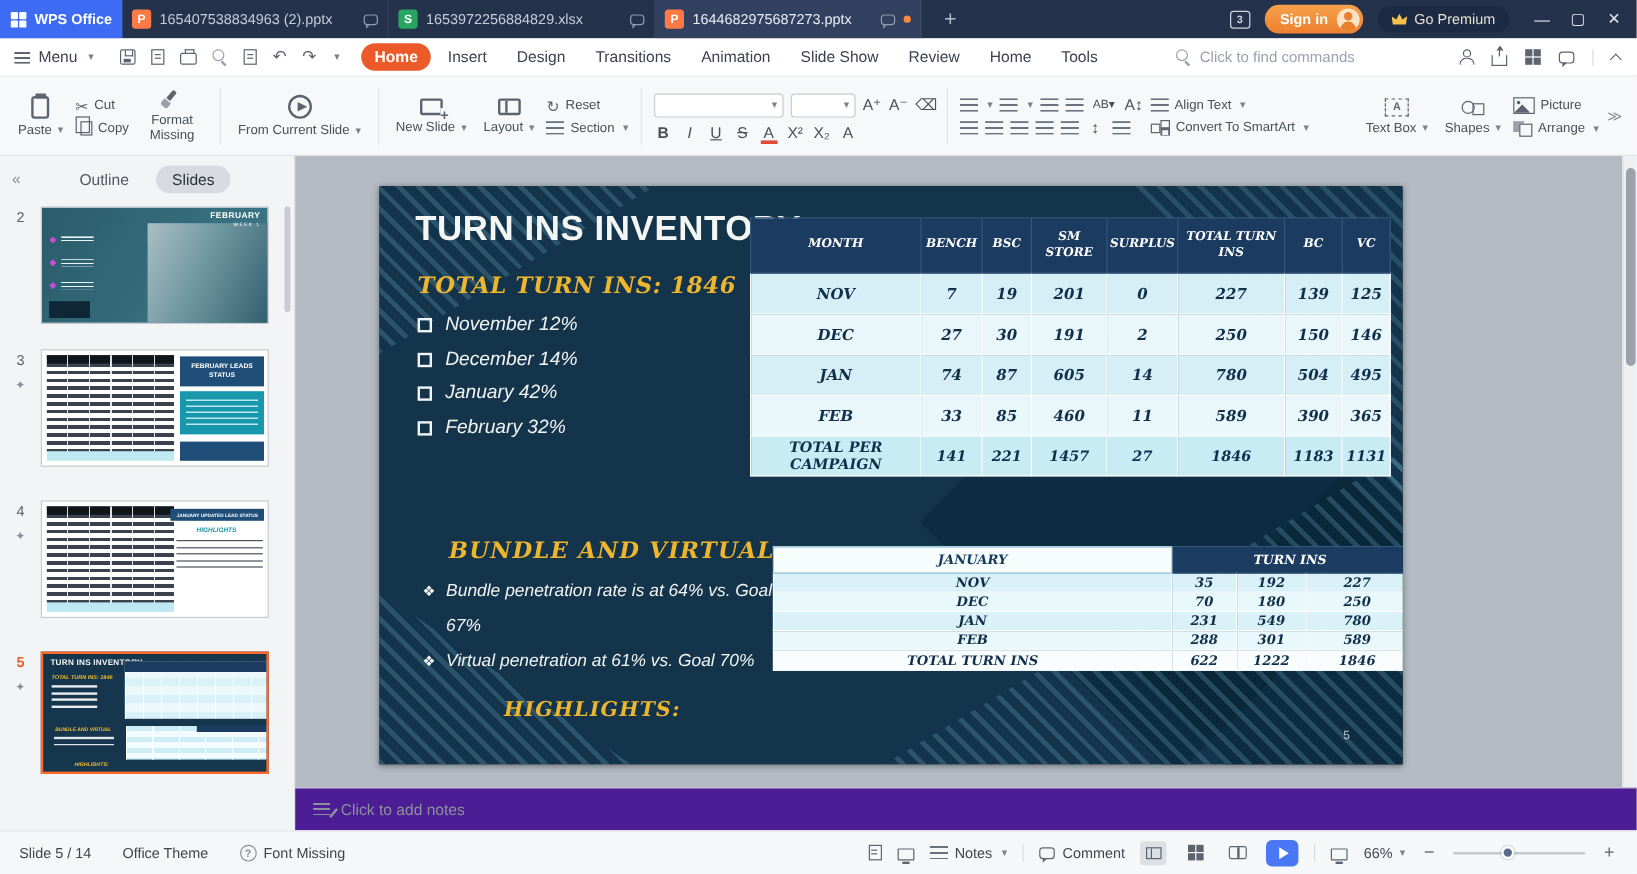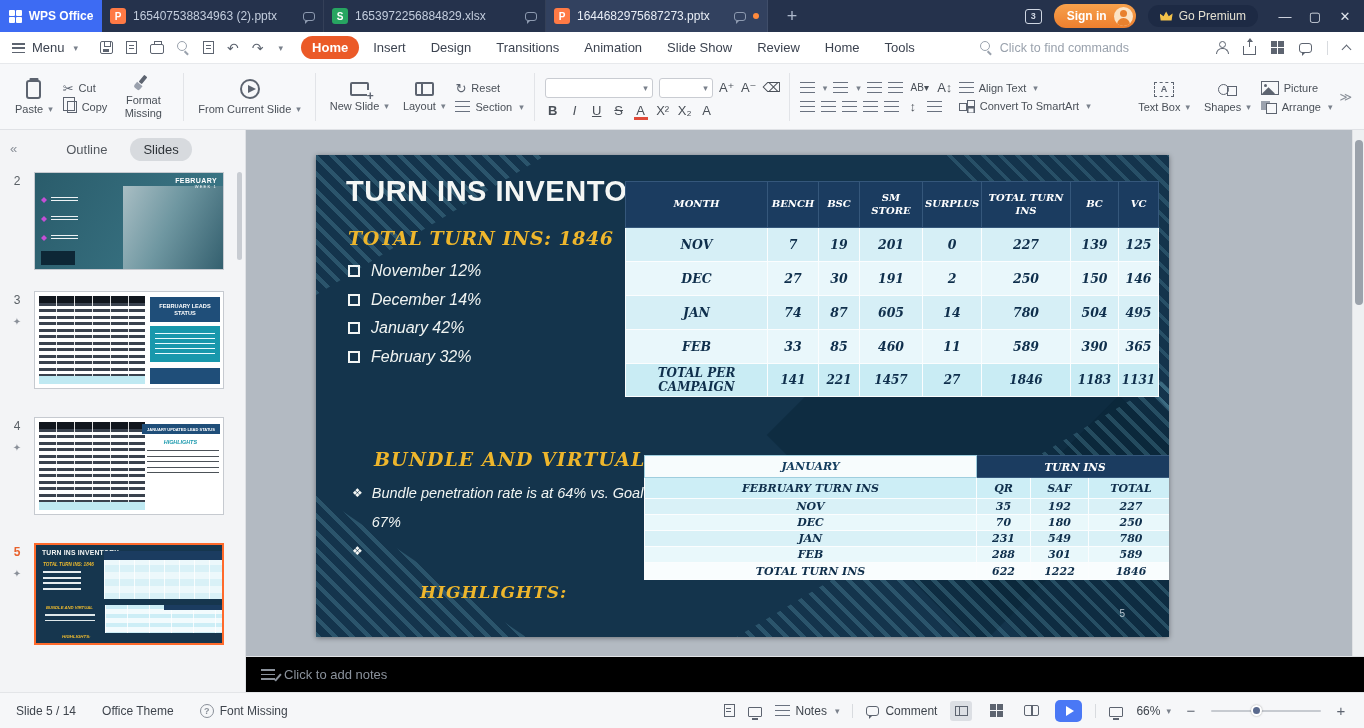--- a/index.html
+++ b/index.html
@@ -206,21 +206,21 @@
   .t2 th{font-style:italic;font-family:"DejaVu Serif",serif;}
   .t2 .h-jan{background:#f7fcfd;color:#133c5e;font-size:11px;font-weight:bold;border:1px solid #9fcede;height:22px;}
   .t2 .h-tin{background:#1b3c60;color:#fff;font-size:10.5px;font-weight:bold;border:1px solid #35577b;height:22px;}
   .t2 .sub th{background:#cdeef6;color:#0f2f4c;font-size:11px;height:21px;border:1px solid #fbfdfe;}
   .t2 td{font-size:11px;height:16px;border:1px solid #fbfdfe;color:#0f2f4c;text-align:center;font-weight:bold;font-style:italic;font-family:"DejaVu Serif",serif;padding:0;}
   .t2 tbody tr:nth-child(odd) td{background:#d9f1f7;}
   .t2 tbody tr:nth-child(even) td{background:#e9f8fb;}
   .t2 tbody tr:last-child td{background:#f9fdfe;font-weight:800;height:17px;}
 
   
-  .notesbar{position:absolute;left:246px;top:656px;width:1118px;height:36px;background:#000000;border-top:1px solid #e0e2e5;display:flex;align-items:center;gap:9px;padding-left:15px;color:#8b929c;font-size:13px;}
+  .notesbar{position:absolute;left:246px;top:656px;width:1118px;height:36px;background:#4c1d95;border-top:1px solid #e0e2e5;display:flex;align-items:center;gap:9px;padding-left:15px;color:#8b929c;font-size:13px;}
   .i-notes{width:14px;height:11px;background:repeating-linear-gradient(#8b929c 0 1.5px,transparent 1.5px 4.5px);position:relative;}
   .i-notes::after{content:"";position:absolute;right:-4px;bottom:-2px;width:2px;height:9px;background:#8b929c;transform:rotate(40deg);}
 
   
   .statusbar{position:absolute;left:0;top:692px;width:100%;height:36px;background:#f6f7f9;border-top:1px solid #e3e5e8;display:flex;align-items:center;font-size:12px;color:#3f454d;padding:0 16px;gap:26px;}
   .sb-item{display:flex;align-items:center;gap:6px;white-space:nowrap;}
   .sb-right{margin-left:auto;display:flex;align-items:center;gap:13px;}
   .vsep{width:1px;height:14px;background:#d8dbdf;}
   .viewbtn{width:22px;height:20px;display:flex;align-items:center;justify-content:center;border-radius:3px;}
   .viewbtn.active{background:#dcdfe4;}
@@ -679,41 +679,36 @@
       </table>
 
       <div class="bundle-title hand">BUNDLE AND VIRTUAL</div>
       <div class="bullets hand">
           <div class="bullet-item">
             <span class="bullet-glyph">❖</span>
             <span>Bundle penetration rate is at 64% vs. Goal 67%</span>
           </div>
           <div class="bullet-item">
             <span class="bullet-glyph">❖</span>
+            <span>Virtual penetration at 61% vs. Goal 70%</span>
           </div>
         </div>
       <div class="highlights hand">HIGHLIGHTS:</div>
 
       <table class="t2">
         <colgroup>
           <col style="width:332px">
             <col style="width:54px">
             <col style="width:58px">
             <col style="width:85px">
         </colgroup>
         <thead>
           <tr>
             <th class="h-jan">JANUARY</th>
             <th class="h-tin" colspan="3">TURN INS</th>
-          </tr>
-          <tr class="sub">
-            <th>FEBRUARY TURN INS</th>
-            <th>QR</th>
-            <th>SAF</th>
-            <th>TOTAL</th>
           </tr>
         </thead>
         <tbody>
             <tr>
               <td>NOV</td>
               <td>35</td>
               <td>192</td>
               <td>227</td>
             </tr>
             <tr>

